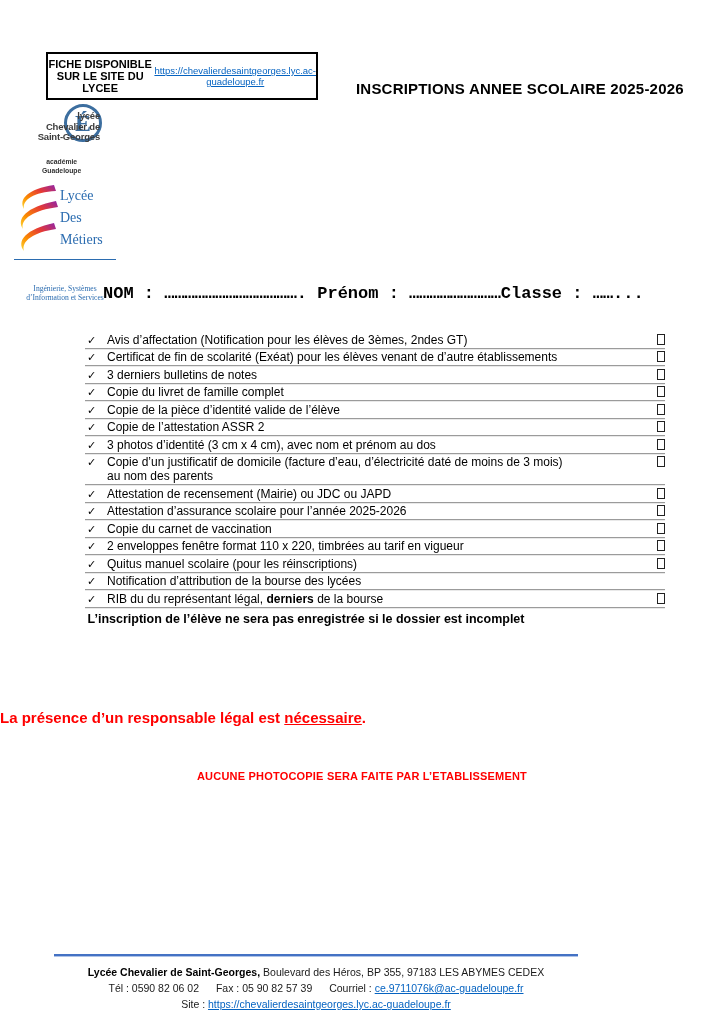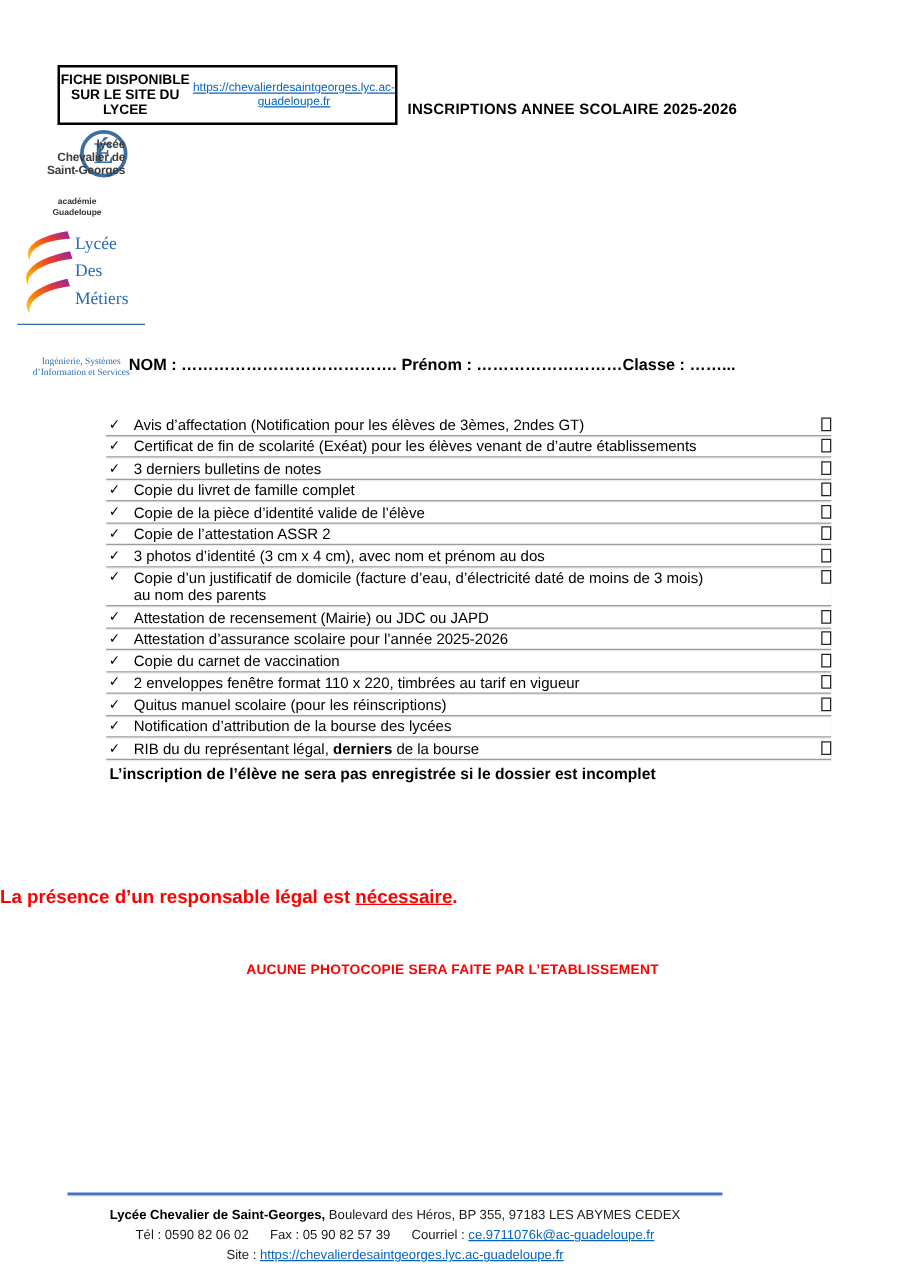--- a/index.html
+++ b/index.html
@@ -17,42 +17,42 @@
     font-family:"Liberation Sans", sans-serif;color:#000;overflow:hidden;margin:0 auto;
   }
   
   .header-box{
     position:absolute;left:46px;top:52px;width:272px;height:48px;
     border:2px solid #000;display:flex;flex-direction:row;align-items:center;justify-content:center;gap:2px;
     text-align:center;
   }
   .header-box .box-title{font-weight:bold;font-size:11px;}
   .header-box .box-link{font-size:9.5px;color:var(--link-blue);text-decoration:underline;}
-  .year-title{position:absolute;left:326px;top:80px;font-weight:bold;font-size:12px;letter-spacing:.2px;}
+  .year-title{position:absolute;left:356px;top:80px;font-weight:bold;font-size:15px;letter-spacing:.2px;}
   
   .logo-academy{position:absolute;left:12px;top:102px;width:104px;height:74px;}
   .acad-text{position:absolute;left:0;top:9px;width:88px;text-align:right;
     font-size:9.5px;font-weight:bold;color:#3c3c3c;line-height:10.5px;letter-spacing:-.2px;z-index:2;}
   .acad-circle{position:absolute;left:52px;top:2px;width:38px;height:38px;border:3px solid var(--acad-blue);
     border-radius:50%;color:var(--acad-blue);font-family:"Liberation Serif",serif;font-weight:bold;
     font-size:24px;display:flex;align-items:center;justify-content:center;z-index:1;}
   .acad-sub{position:absolute;left:30px;top:56px;font-size:6.8px;font-weight:bold;color:#333;
     line-height:8.5px;text-align:center;}
   
   .logo-metiers{position:absolute;left:14px;top:183px;width:102px;}
   .met-top{display:flex;align-items:flex-start;}
   .met-text{font-family:"Liberation Serif",serif;color:var(--metiers-blue);font-size:14px;line-height:22px;padding-top:2px;}
   .met-rule{border-top:1.5px solid var(--metiers-blue);margin:2px 0 1px 0;}
   .met-sub{font-family:"Liberation Serif",serif;color:var(--metiers-blue);font-size:7.6px;line-height:9px;text-align:center;margin-top:24px;}
   
   .doc-title{position:absolute;left:296px;top:187px;background:var(--highlight);
     font-weight:bold;font-size:13px;text-decoration:underline;padding:1px 3px;
     box-shadow:1px 2px 0 #c8c8c8;}
   
-  .name-line{position:absolute;left:103px;top:284px;font-weight:bold;font-size:13px;}
+  .name-line{position:absolute;left:103px;top:284px;font-weight:bold;font-size:17px;font-family:Liberation Mono, monospace;}
   
   .checklist{position:absolute;left:85px;top:331px;width:580px;font-size:12px;}
   .cl-row{display:flex;align-items:flex-start;border-bottom:1px solid #9b9b9b;
     box-shadow:0 1px 0 #e9e9e9;padding:1.5px 0 1px 0;line-height:14px;}
   .cl-check{width:22px;flex:0 0 22px;font-size:11px;padding-left:2px;}
   .cl-text{flex:1 1 auto;padding-right:6px;}
   .cl-boxcol{flex:0 0 16px;display:flex;justify-content:flex-end;padding-top:1px;}
   .cl-box{width:8px;height:11px;border:1.4px solid #222;background:#fff;}
   
   .warning{position:absolute;left:0;top:612px;width:612px;text-align:center;font-weight:bold;font-size:12.5px;}

